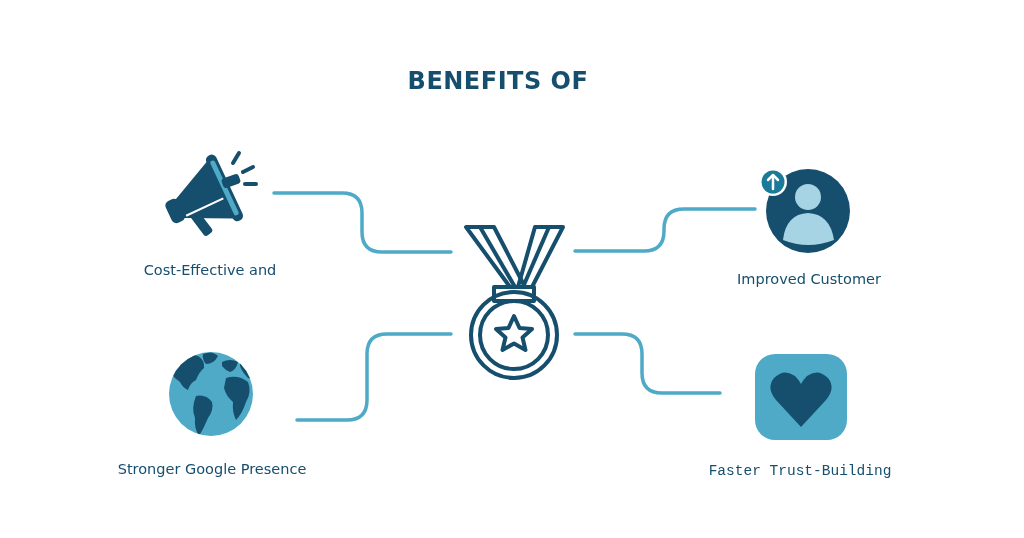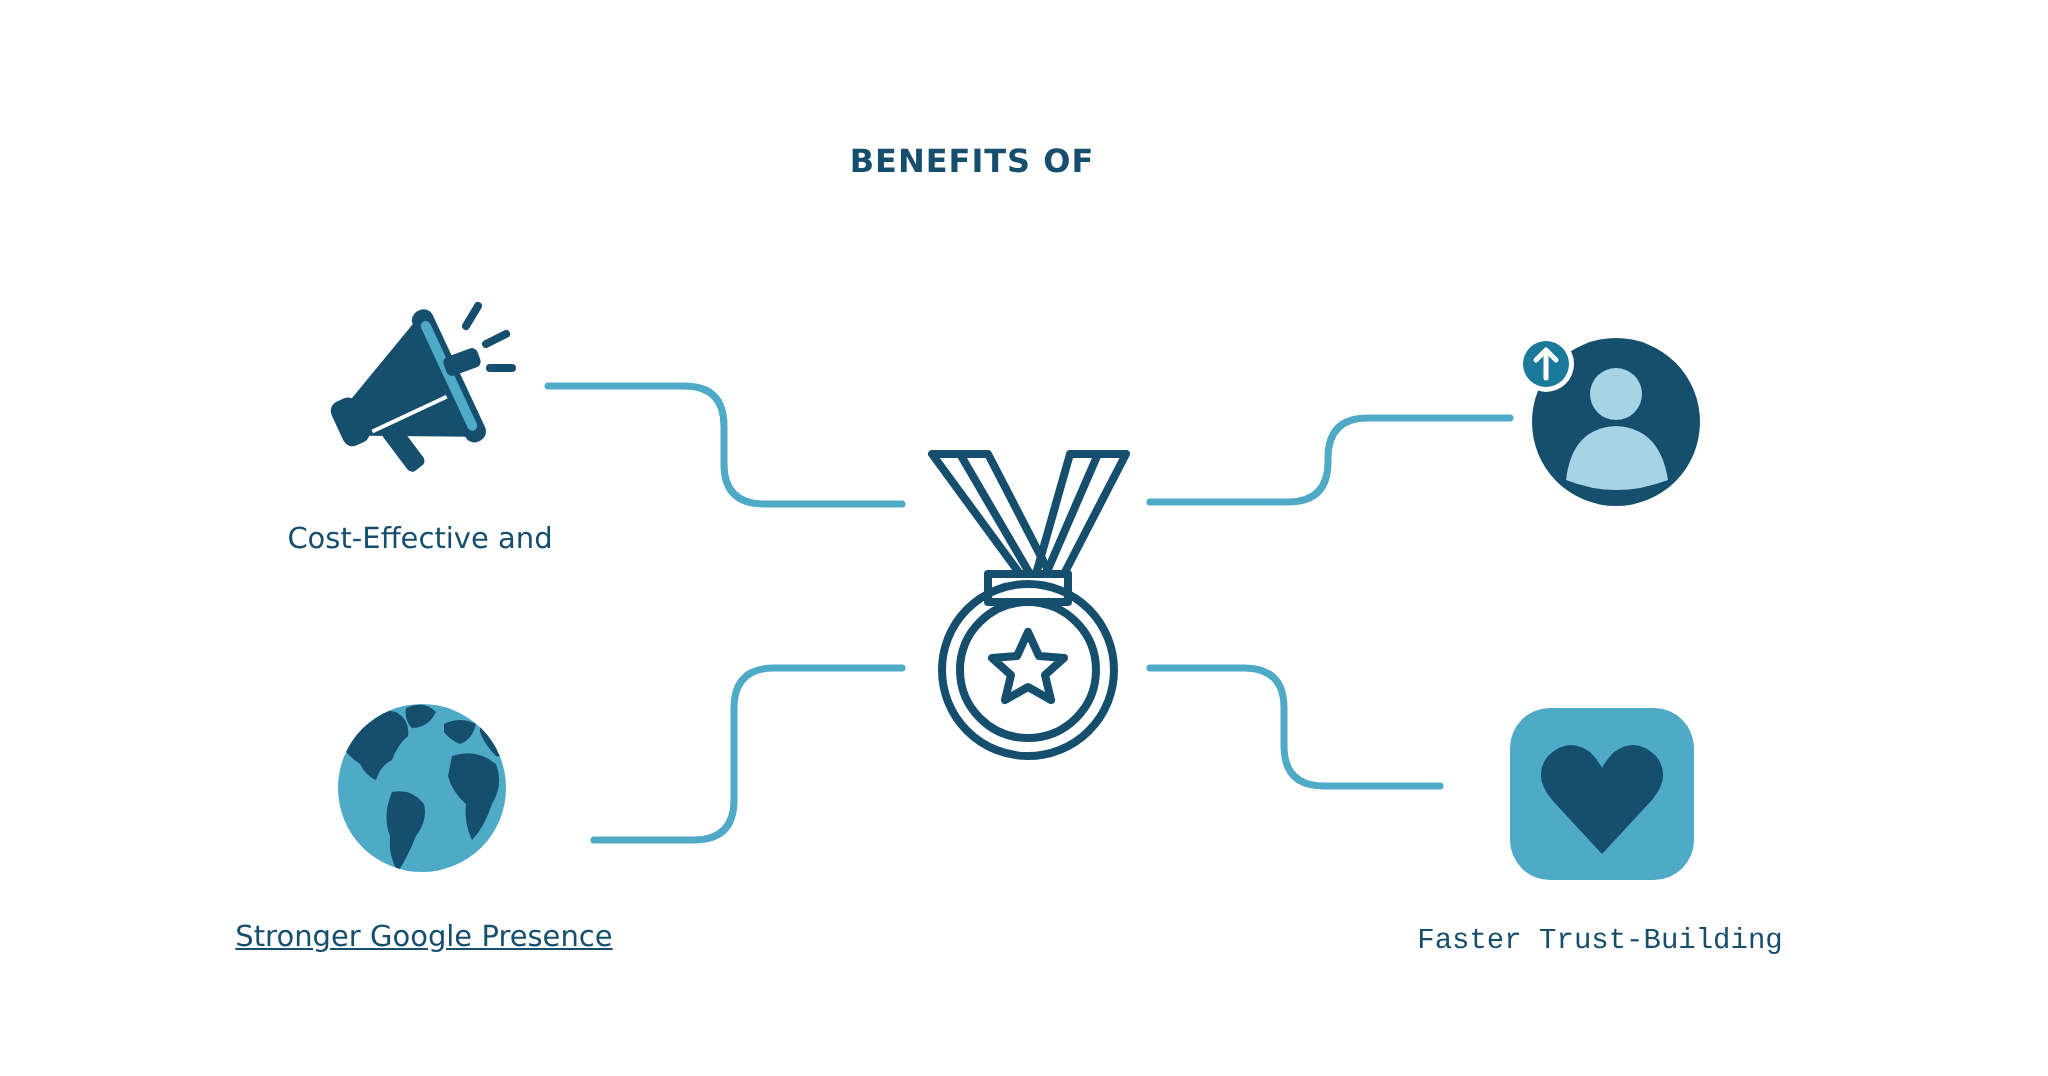--- a/index.html
+++ b/index.html
@@ -1,17 +1,17 @@
 <!DOCTYPE html>
 <html><head>
 <meta charset="utf-8">
 <style>
   html, body { margin: 0; padding: 0; background: #ffffff; }
   body { width: 1024px; height: 538px; position: relative; overflow: hidden; font-family: "DejaVu Sans", sans-serif; }
-  .title { position: absolute; left: 0; width: 972px; top: 66px; text-align: center; color: #164e6e; font-family: "DejaVu Sans", sans-serif; font-weight: bold; font-size: 16px; line-height: 30px; letter-spacing: 0.5px; }
+  .title { position: absolute; left: 12px; width: 972px; top: 66px; text-align: center; color: #164e6e; font-family: "DejaVu Sans", sans-serif; font-weight: bold; font-size: 24px; line-height: 30px; letter-spacing: 0.5px; }
   .title div { white-space: pre; }
   svg.canvas { position: absolute; left: 0; top: 0; }
   .label { position: absolute; color: #164e6e; font-size: 14.5px; line-height: 23px; text-align: center; font-family: "DejaVu Sans", sans-serif; }
 </style>
 </head>
 <body>
 
 <div class="title">
   <div>BENEFITS OF</div>
 </div>
@@ -103,22 +103,23 @@
   <g>
     <rect x="755" y="354" width="92" height="86" rx="20" fill="#4eaac6"></rect>
     <path d="M801 427 L776 400 Q766 388 774 378 Q784 368 795 376 Q799 380 801 384 Q803 380 807 376 Q818 368 828 378 Q836 388 826 400 Z" fill="#164e6e"></path>
   </g>
 </svg>
 
 <div class="label" style="left:100px; top:259px; width:220px;">
   <div>Cost-Effective and</div>
 </div>
 
-<div class="label" style="left:92px; top:458px; width:240px;text-decoration:underline;">
+<div class="label" style="left:92px; top:458px; width:240px;">
   <div>Stronger Google Presence</div>
 </div>
 
 <div class="label" style="left:700px; top:268px; width:218px;">
+  <div>Improved Customer</div>
 </div>
 
 <div class="label" style="left:690px; top:460px; width:220px;font-family:Liberation Mono, monospace;">
   <div>Faster Trust-Building</div>
 </div>
 
 </body></html>

